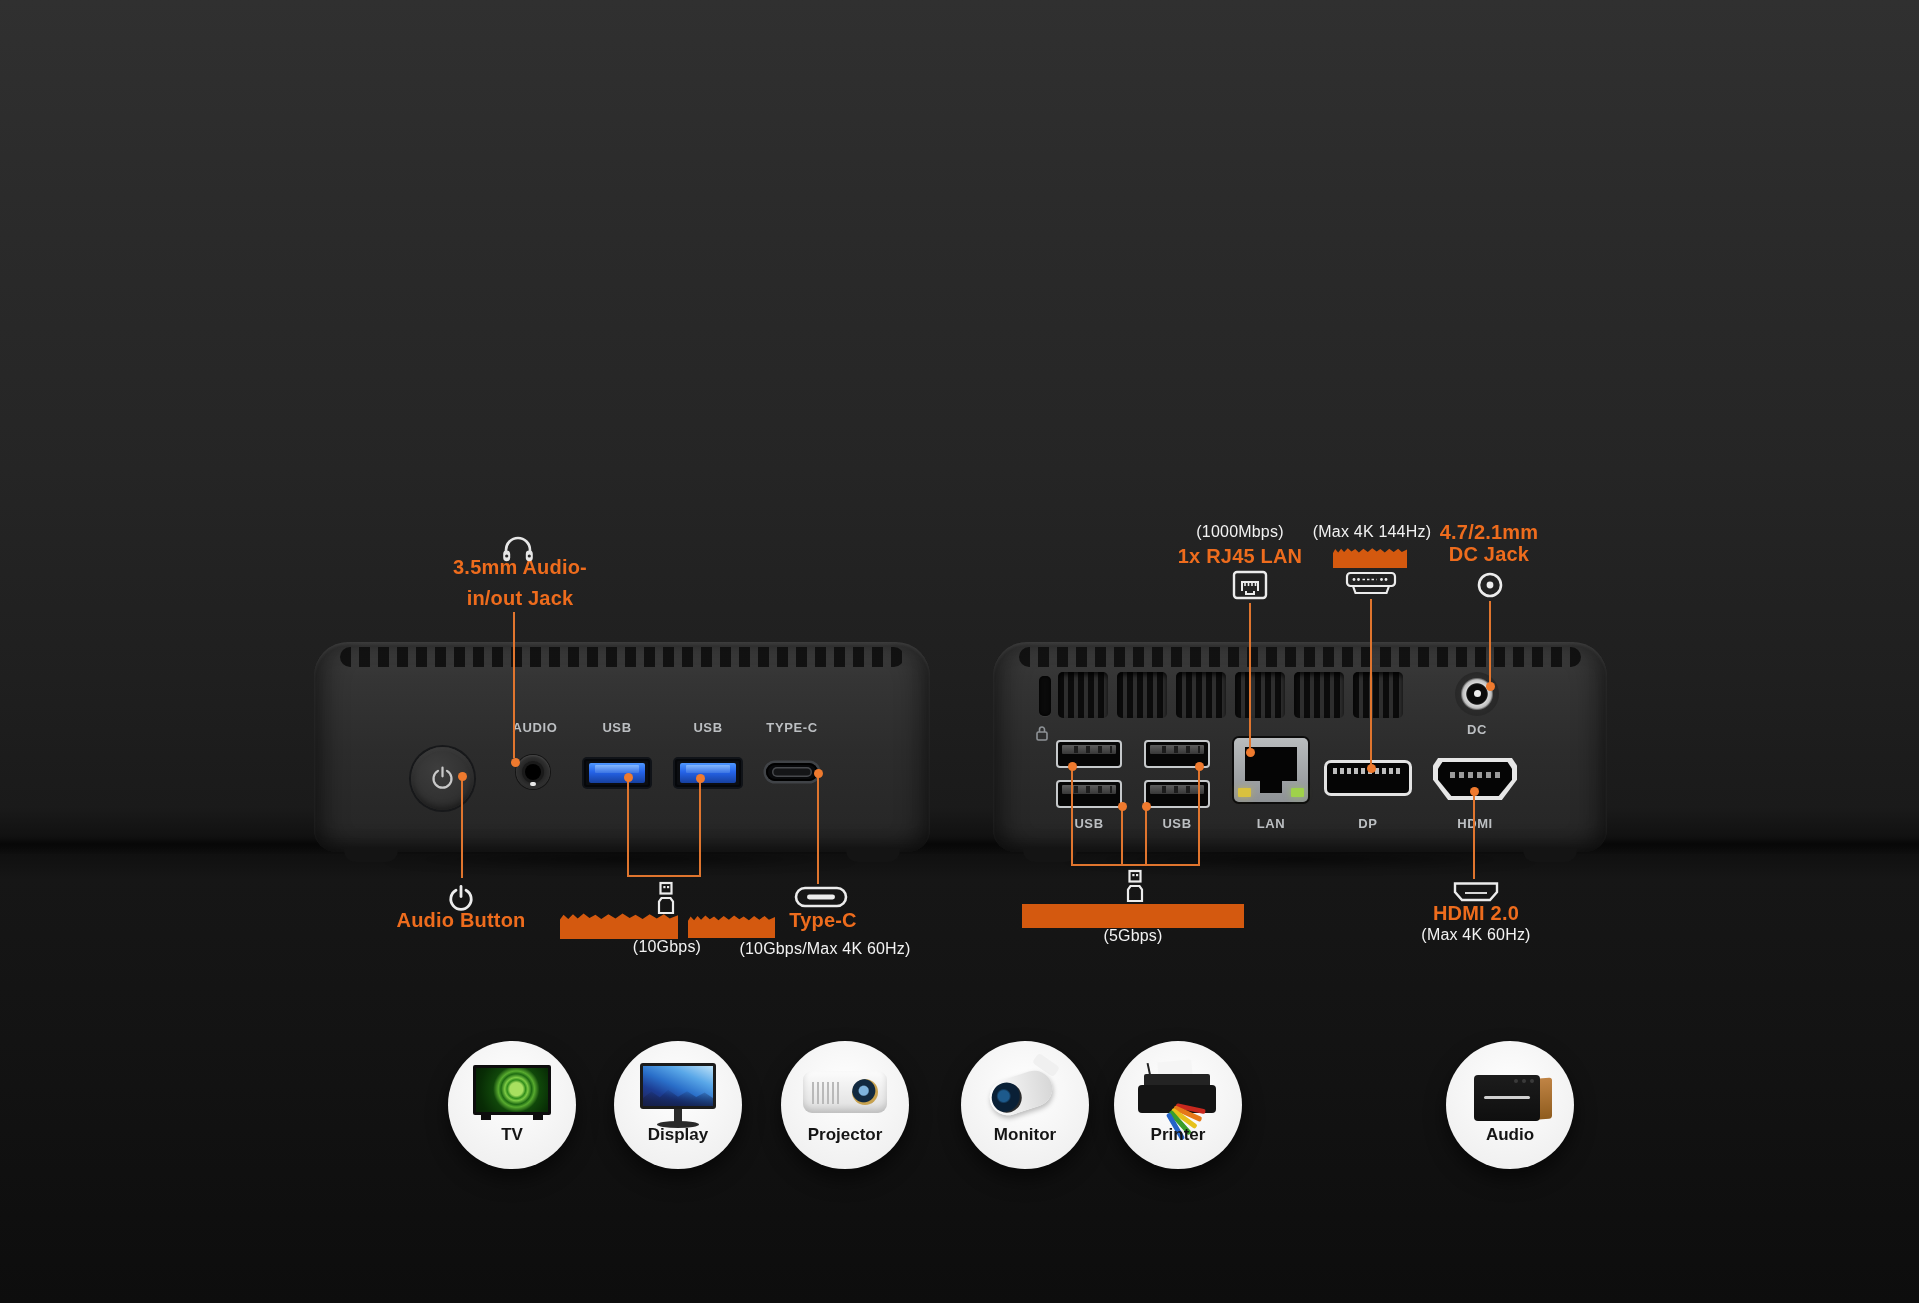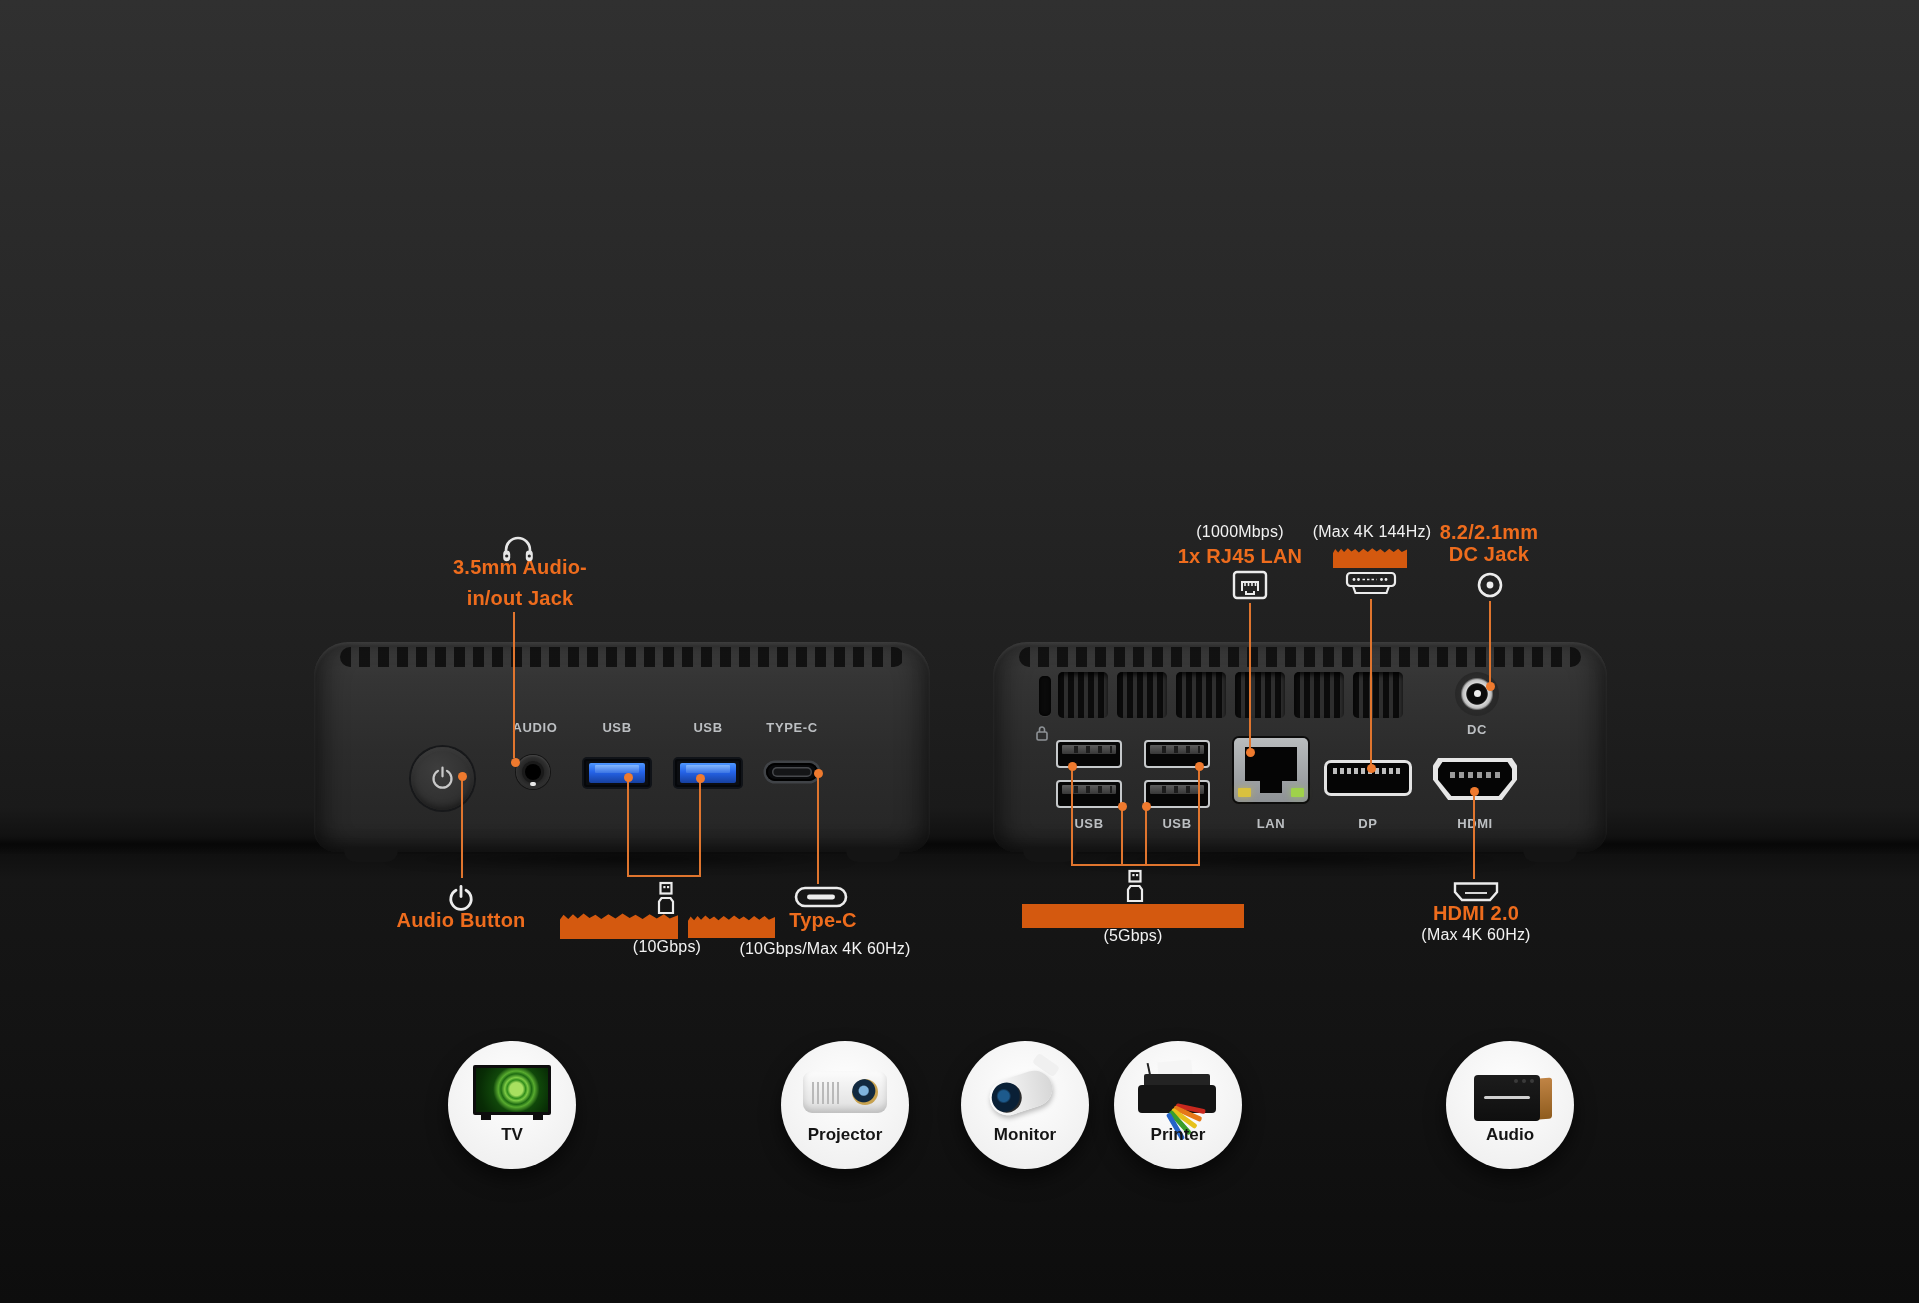--- a/index.html
+++ b/index.html
@@ -317,21 +317,21 @@
         <circle cx="13.5" cy="8.5" r="1.4" fill="#ececec"></circle>
       <path d="M17.5 8.5 h14" stroke="#ececec" stroke-width="1.6" stroke-dasharray="2.5 2"></path>
       <circle cx="36.5" cy="8.5" r="1.4" fill="#ececec"></circle>
         <circle cx="41" cy="8.5" r="1.4" fill="#ececec"></circle>
       <path d="M8 15 l2.5 7 h31 l2.5 -7" fill="none" stroke="#ececec" stroke-width="2.2"></path>
     </svg>
   </span>
   <div class="vl" style="left:1370px;top:599px;height:167px;"></div>
   <div class="dot" style="left:1371px;top:768px;"></div>
 
-  <div class="cx t-orange" style="left:1489px;top:521px;">8.2/2.1mm</div>
+  <div class="cx t-orange" style="left:1489px;top:521px;">4.7/2.1mm</div>
   <div class="cx t-orange" style="left:1489px;top:543px;">DC Jack</div>
   <span class="icn" style="left:1475px;top:570px;">
     <svg width="30" height="30" viewBox="0 0 30 30">
       <circle cx="15" cy="15" r="11" fill="none" stroke="#ececec" stroke-width="2.6"></circle>
       <circle cx="15" cy="15" r="3.4" fill="#ececec"></circle>
     </svg>
   </span>
   <div class="vl" style="left:1489px;top:601px;height:83px;"></div>
   <div class="dot" style="left:1490px;top:686px;"></div>
 
@@ -368,20 +368,28 @@
 
   <div class="bubble" style="left:448px;">
     <div class="art tv-f">
       <div class="tv-s"></div>
       <div class="tv-leg" style="left:8px;"></div>
         <div class="tv-leg" style="right:8px;"></div>
     </div>
     <div class="bubble-lbl">TV</div>
   </div>
 
+  <div class="bubble" style="left:614px;">
+    <div class="art dp-f">
+        <div class="dp-s"></div>
+      </div>
+    <div class="art dp-neck"></div>
+    <div class="art dp-base"></div>
+    <div class="bubble-lbl">Display</div>
+  </div>
 
   <div class="bubble" style="left:781px;">
     <div class="art pj-b">
       <div class="pj-g"></div>
         <div class="pj-l"></div>
     </div>
     <div class="bubble-lbl">Projector</div>
   </div>
 
   <div class="bubble" style="left:961px;">

